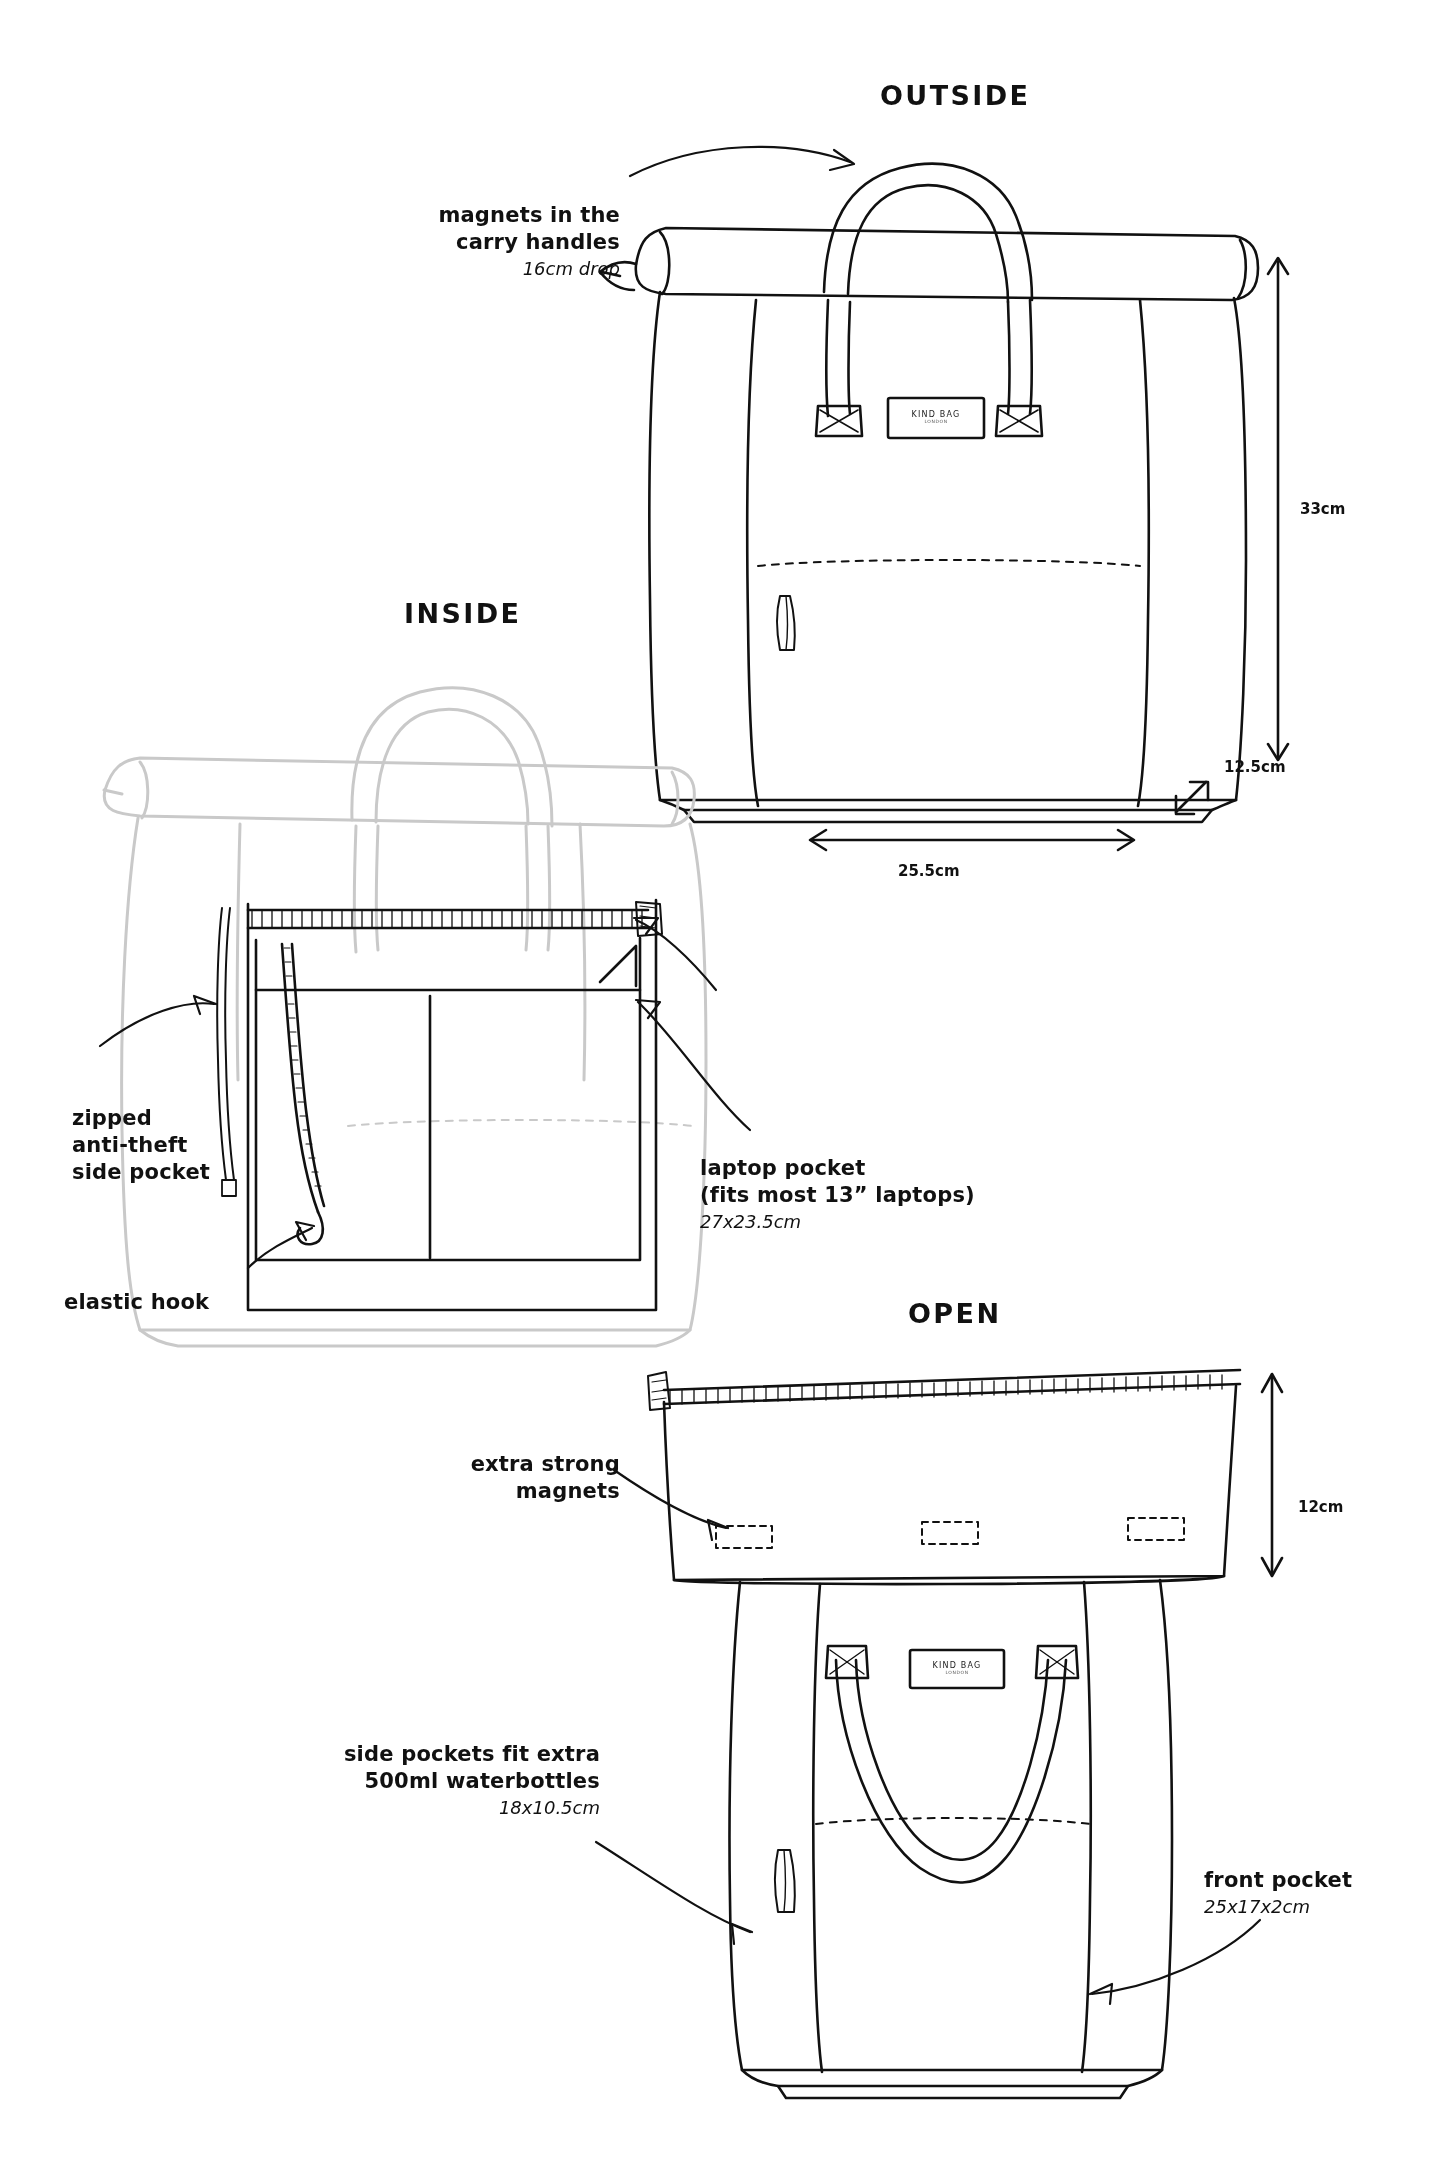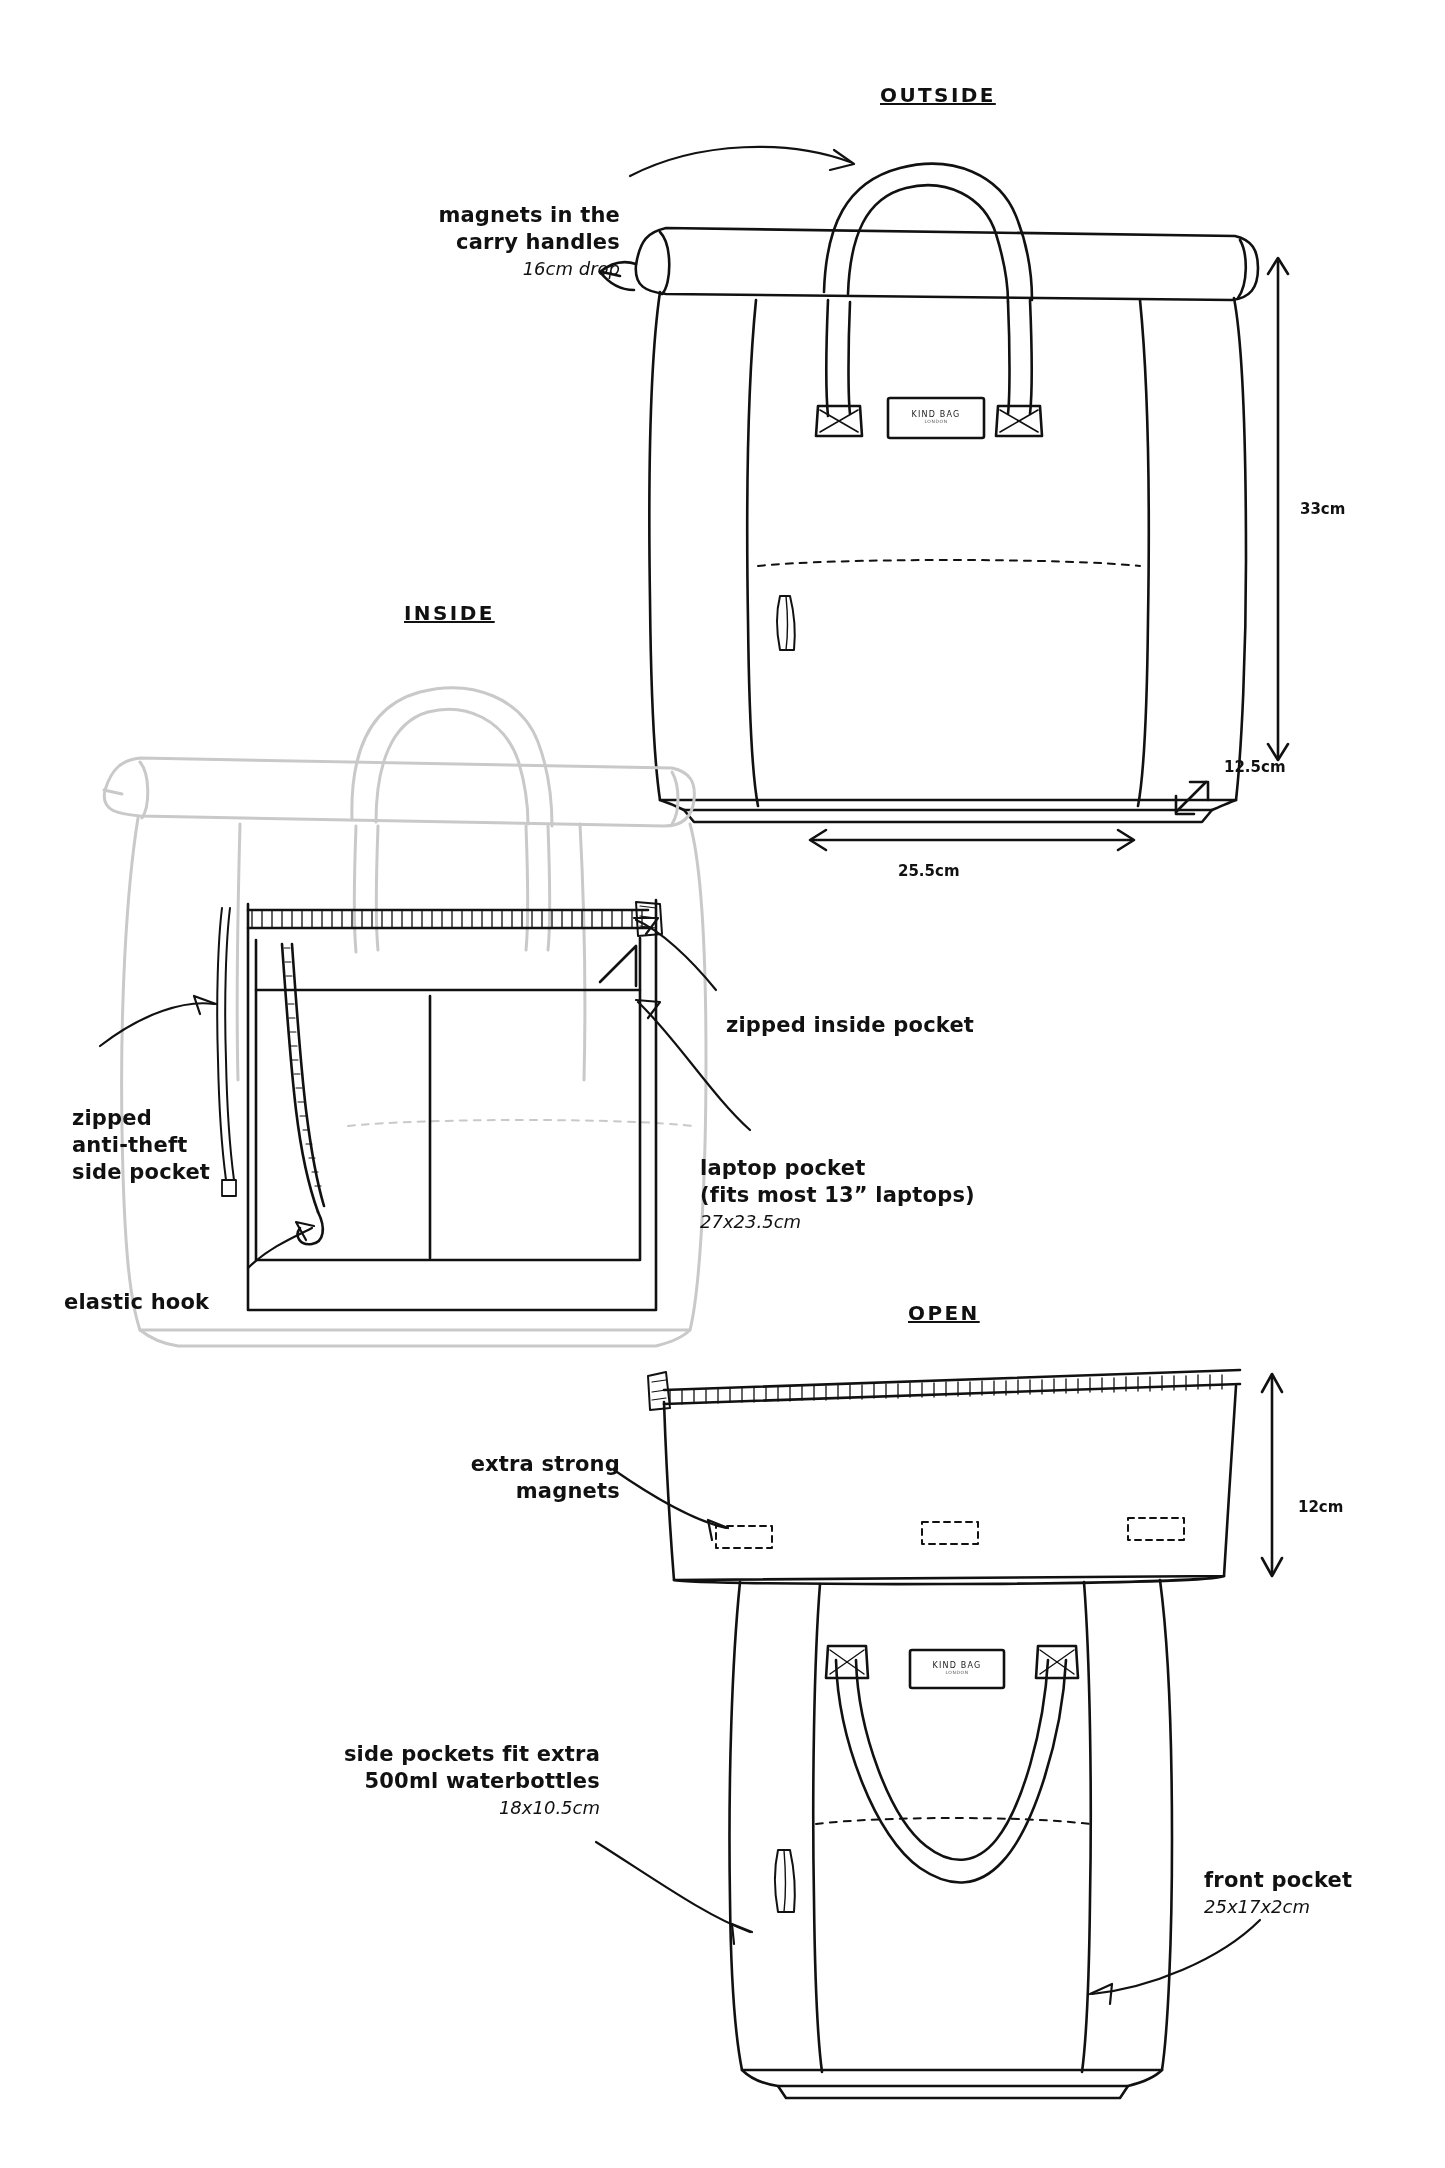--- a/index.html
+++ b/index.html
@@ -31,23 +31,22 @@
   .lbl {
     position: absolute;
     font-weight: bold;
     font-size: 21px;
     line-height: 27px;
     letter-spacing: 0.2px;
     color: #111111;
     white-space: pre-line;
   }
   .lbl.section {
-    font-size: 20px;
+    font-size: 27px;
     letter-spacing: 2.4px;
-    text-decoration: underline;
   }
   .sub {
     display: block;
     font-style: italic;
     font-weight: normal;
     font-size: 18px;
     line-height: 26px;
     letter-spacing: 0;
   }
   .dim {
@@ -256,23 +255,20 @@
   <div class="lbl section" style="left:880px; top:82px;">OUTSIDE</div>
   <div class="lbl section" style="left:404px; top:600px;">INSIDE</div>
   <div class="lbl section" style="left:908px; top:1300px;">OPEN</div>
 
   <div class="lbl rgt" style="left:330px; top:175px; width:290px;">
     <span>magnets in the
 carry handles</span>
     <span class="sub">16cm drop</span>
   </div>
 
-  <div class="lbl lft" style="left:726px; top:985px; width:320px;">
-    <span>zipped inside pocket</span>
-  </div>
 
   <div class="lbl lft" style="left:700px; top:1128px; width:360px;">
     <span>laptop pocket
 (fits most 13” laptops)</span>
     <span class="sub">27x23.5cm</span>
   </div>
 
   <div class="lbl lft" style="left:64px; top:1262px; width:250px;">
     <span>elastic hook</span>
   </div>

